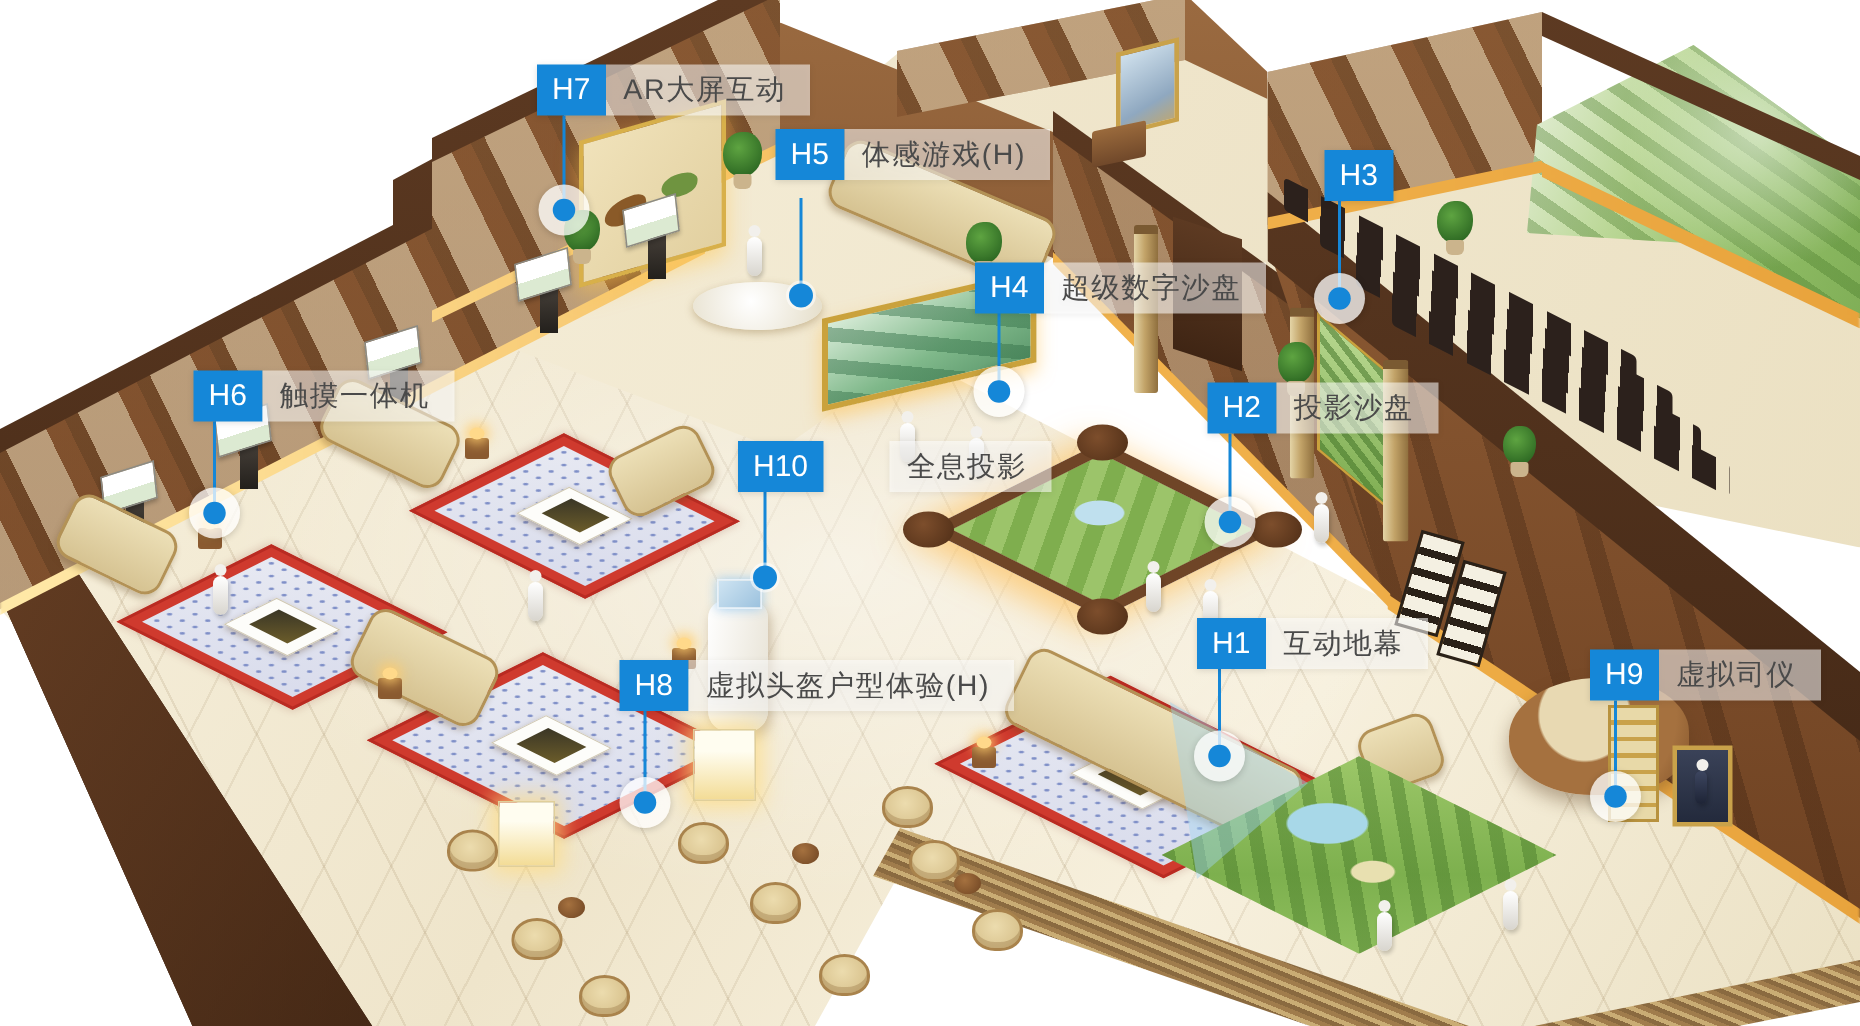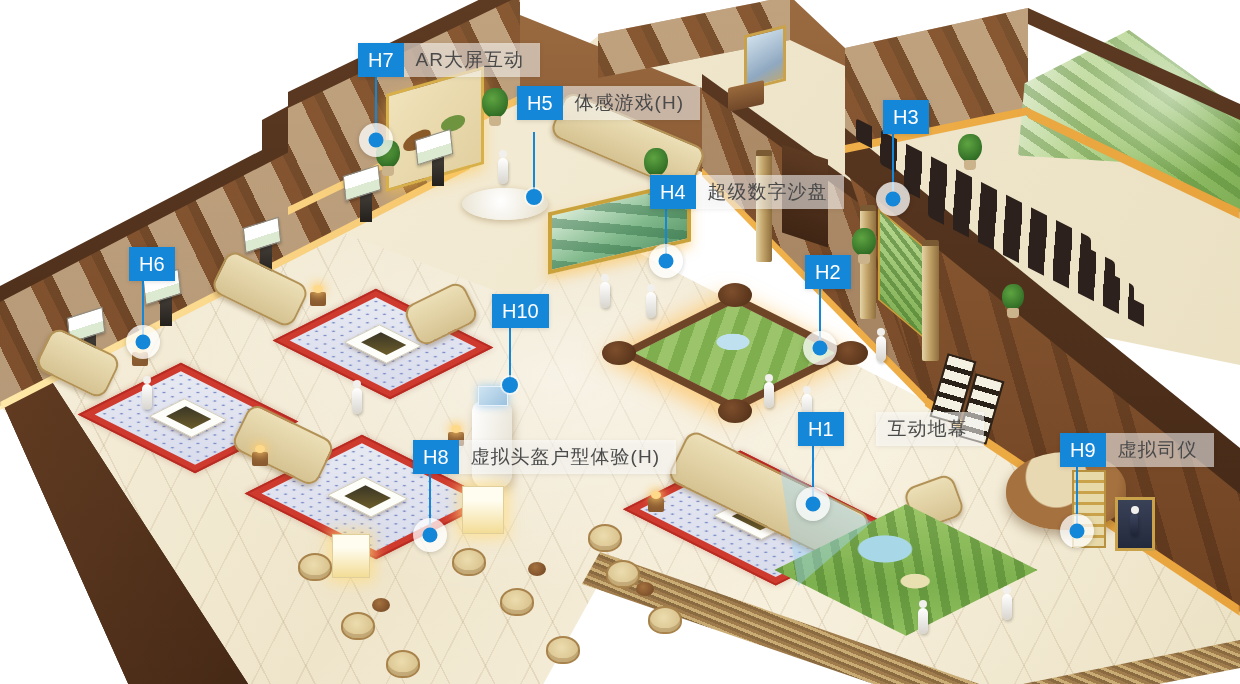--- a/index.html
+++ b/index.html
@@ -242,30 +242,31 @@
   <div class="fig" style="left:802px;top:394px;"></div>
   <div class="fig" style="left:918px;top:608px;"></div>
   <div class="fig" style="left:1002px;top:594px;"></div>
   <div class="fig" style="left:142px;top:384px;"></div>
   <div class="fig" style="left:352px;top:388px;"></div>
   <div class="fig" style="left:876px;top:336px;"></div>
 
   <div>
     <div class="connector" style="left: 812px; top: 446px; height: 58px;"></div>
     <div class="marker halo" style="left: 813px; top: 504px;"></div>
-    <div class="labelrow" style="left: 798px; top: 412px; gap: 32px;">
+    <div class="labelrow" style="left: 798px; top: 412px;">
       <span class="badge">H1</span>
       <span class="lab">互动地幕</span>
     </div>
   </div>
   <div>
     <div class="connector" style="left: 819px; top: 289px; height: 59px;"></div>
     <div class="marker halo" style="left: 820px; top: 348px;"></div>
     <div class="labelrow" style="left: 805px; top: 255px;">
       <span class="badge">H2</span>
+      <span class="lab">投影沙盘</span>
     </div>
   </div>
   <div>
     <div class="connector" style="left: 892px; top: 134px; height: 65px;"></div>
     <div class="marker halo" style="left: 893px; top: 199px;"></div>
     <div class="labelrow" style="left: 883px; top: 100px; flex-direction: column;">
       <span class="badge">H3</span>
     </div>
   </div>
   <div>
@@ -282,20 +283,21 @@
     <div class="labelrow" style="left: 517px; top: 86px;">
       <span class="badge">H5</span>
       <span class="lab">体感游戏(H)</span>
     </div>
   </div>
   <div>
     <div class="connector" style="left: 142px; top: 281px; height: 61px;"></div>
     <div class="marker halo" style="left: 143px; top: 342px;"></div>
     <div class="labelrow" style="left: 129px; top: 247px;">
       <span class="badge">H6</span>
+      <span class="lab">触摸一体机</span>
     </div>
   </div>
   <div>
     <div class="connector" style="left: 375px; top: 77px; height: 63px;"></div>
     <div class="marker halo" style="left: 376px; top: 140px;"></div>
     <div class="labelrow" style="left: 358px; top: 43px;">
       <span class="badge">H7</span>
       <span class="lab">AR大屏互动</span>
     </div>
   </div>
@@ -313,16 +315,17 @@
     <div class="labelrow" style="left: 1060px; top: 433px;">
       <span class="badge">H9</span>
       <span class="lab">虚拟司仪</span>
     </div>
   </div>
   <div>
     <div class="connector" style="left: 509px; top: 328px; height: 57px;"></div>
     <div class="marker dot" style="left: 510px; top: 385px;"></div>
     <div class="labelrow" style="left: 492px; top: 294px; gap: 44px;">
       <span class="badge">H10</span>
+      <span class="lab">全息投影</span>
     </div>
   </div>
 
 </div>
 
 </body></html>

